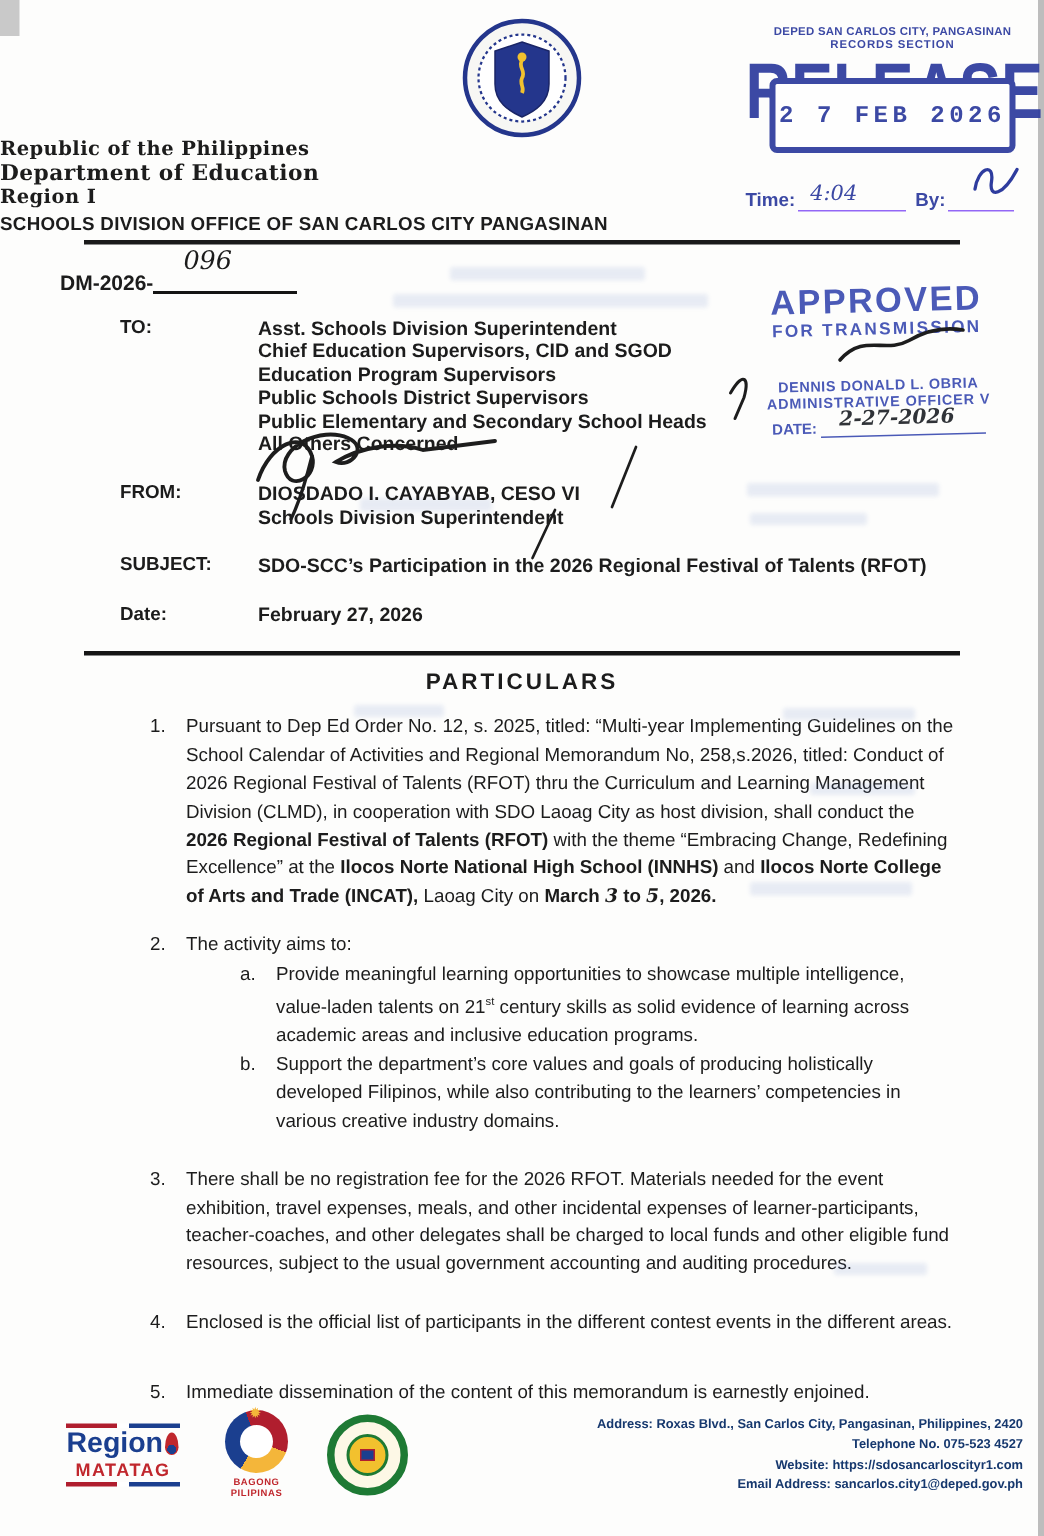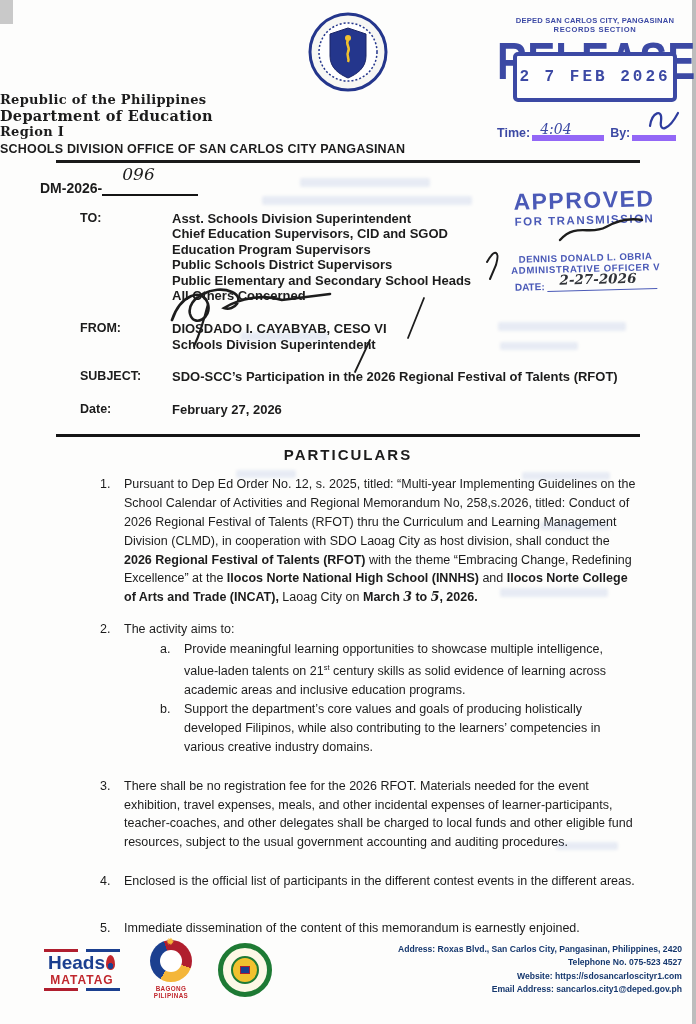--- a/index.html
+++ b/index.html
@@ -26,21 +26,21 @@
   .released { position:absolute; top:16px; left:497px; width:196px; color:#2e3c9e; text-align:center; opacity:.93; }
   .rs-line1 { font-size:7.6px; font-weight:800; letter-spacing:.2px; white-space:nowrap; }
   .rs-line2 { font-size:7.6px; font-weight:800; letter-spacing:.6px; }
   .rs-word { position:relative; height:84px; margin-top:1px; }
   .rs-letters { position:absolute; left:0; right:0; top:0; display:flex; justify-content:space-between;
     font-size:42px; font-weight:900; transform:scaleY(1.25); transform-origin:top; line-height:1; }
   .rs-datebox { position:absolute; left:16px; right:16px; top:17px; height:50px; background:#fff;
     border:4px solid #2e3c9e; border-radius:5px; display:flex; align-items:center; justify-content:center;
     font-family:"Liberation Mono", monospace; font-size:16px; font-weight:700; letter-spacing:3px; }
   .rs-timerow { display:flex; align-items:center; margin-top:6px; font-size:12.5px; font-weight:700; }
-  .rs-ul { border-bottom:6px solid #8b5cf6; position:relative; height:16px; }
+  .rs-ul { border-bottom:1px solid #8b5cf6; position:relative; height:16px; }
   .rs-ul.time { width:72px; margin:0 6px 0 2px; }
   .rs-ul.by { width:44px; margin-left:2px; }
   .rs-hand { position:absolute; left:8px; top:-4px; font-family:"DejaVu Serif", serif; font-style:italic; font-size:14px; font-weight:400; }
 
   
   .refline { margin:17px 0 0 40px; font-size:14px; font-weight:800; }
   .ref-ul { display:inline-block; width:96px; border-bottom:2px solid #141414; position:relative; height:16px; vertical-align:bottom; }
   .ref-hand { position:absolute; left:20px; top:-16px; font-family:"DejaVu Serif", serif; font-style:italic; font-size:17px; font-weight:500; }
 
   
@@ -228,21 +228,21 @@
       <div class="pnum">5.</div>
       <div class="ptext"><span class="">Immediate dissemination of the content of this memorandum is earnestly enjoined.</span></div>
     </div>
   </div>
 
   <div class="footer">
     <div class="logos">
       <div class="lg-deped">
         <div class="lg-deped-rule"></div>
         <div class="lg-deped-word">
-          <span>Heads</span>
+          <span>Region</span>
             <span class="flame"></span>
         </div>
         <div class="lg-matatag">MATATAG</div>
         <div class="lg-deped-rule"></div>
       </div>
       <div class="lg-bagong">
         <div class="bp-circle">
           <span class="bp-sun">✹</span>
         </div>
         <div class="bp-text">BAGONG PILIPINAS</div>

